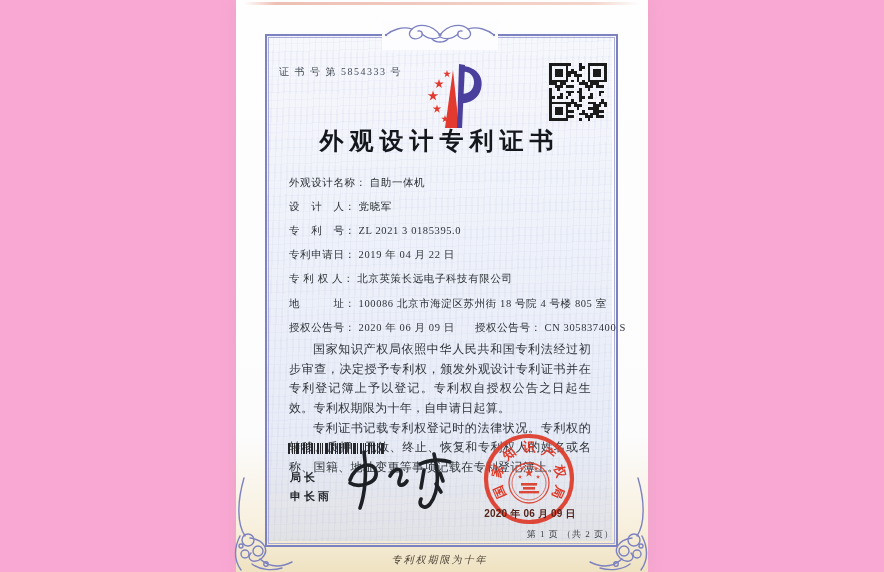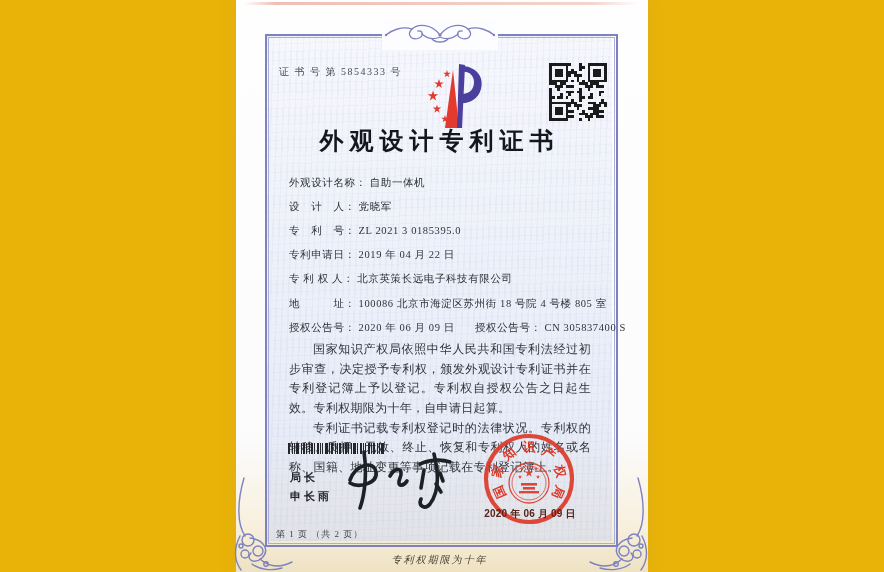--- a/index.html
+++ b/index.html
@@ -1,20 +1,20 @@
 <!DOCTYPE html>
 <html style="--frame: #7c81c0; --frame-light: #abaed8; --ink: #2e3338; --title-ink: #14171c; --seal-red: #dd3a28; --logo-purple: #4a3f9c; --logo-red: #e23a2e; --cream: #f0e4c6;"><head>
 <meta charset="utf-8">
 <style>
   :root{
     --frame:#7c81c0; --frame-light:#abaed8; --ink:#2e3338; --title-ink:#14171c;
     --seal-red:#dd3a28; --logo-purple:#4a3f9c; --logo-red:#e23a2e; --cream:#f0e4c6;
   }
   html,body{margin:0;padding:0;background:#fff;}
-  .stage{position:relative;width:884px;height:572px;background:#eab308;overflow:hidden;
+  .stage{position:relative;width:884px;height:572px;background:#f9a8d4;overflow:hidden;
          font-family:"Liberation Serif","DejaVu Serif",serif;}
   .abs{position:absolute;}
   .paper{left:236px;top:0;width:412px;height:572px;
          background:linear-gradient(180deg,#fefeff 0%,#fcfcfd 76%,#f8f0de 92%,#eee2c1 100%);
          box-shadow:0 0 16px rgba(150,140,110,.15);}
   .paper-top-edge{left:244px;top:2px;width:396px;height:3px;border-radius:2px;
          background:linear-gradient(90deg,rgba(226,150,128,0) 0%,rgba(224,140,118,.55) 8%,rgba(230,162,140,.45) 88%,rgba(226,150,128,0) 100%);}
   .texture{left:267px;top:36px;width:345px;height:505px;
          background:
            repeating-linear-gradient(92deg, rgba(130,150,205,.07) 0 1.5px, transparent 1.5px 6px),
@@ -40,21 +40,21 @@
   .barcode{left:288px;top:443px;width:100px;height:11px;}
   .signer{font-family:"Liberation Sans","DejaVu Sans",sans-serif;font-weight:bold;color:#23272d;
           font-size:11px;letter-spacing:3px;white-space:nowrap;}
   .signer-title{left:290px;top:470px;}
   .signer-name{left:290px;top:489px;}
   .signature{left:334px;top:446px;width:124px;height:68px;}
   .seal{left:481px;top:431px;width:96px;height:96px;}
   .seal text{font-family:"Liberation Sans","DejaVu Sans",sans-serif;font-size:12.5px;font-weight:bold;fill:var(--seal-red);}
   .seal-date{left:482px;top:507px;width:96px;text-align:center;font-size:10px;font-weight:bold;
              color:#55241b;letter-spacing:.2px;font-family:"Liberation Sans","DejaVu Sans",sans-serif;white-space:nowrap;}
-  .page-no{left:276px;top:528px;width:349px;text-align:left;font-size:9px;color:#3c4147;letter-spacing:1px;}
+  .page-no{left:265px;top:528px;width:349px;text-align:right;font-size:9px;color:#3c4147;letter-spacing:1px;}
   .back-note{left:265px;top:553px;width:349px;text-align:center;font-size:10px;font-style:italic;
              color:#4c4336;letter-spacing:2px;}
 </style>
 </head>
 <body>
 
 <div class="stage">
 
   <div class="abs paper"></div>
   <div class="abs paper-top-edge"></div>

